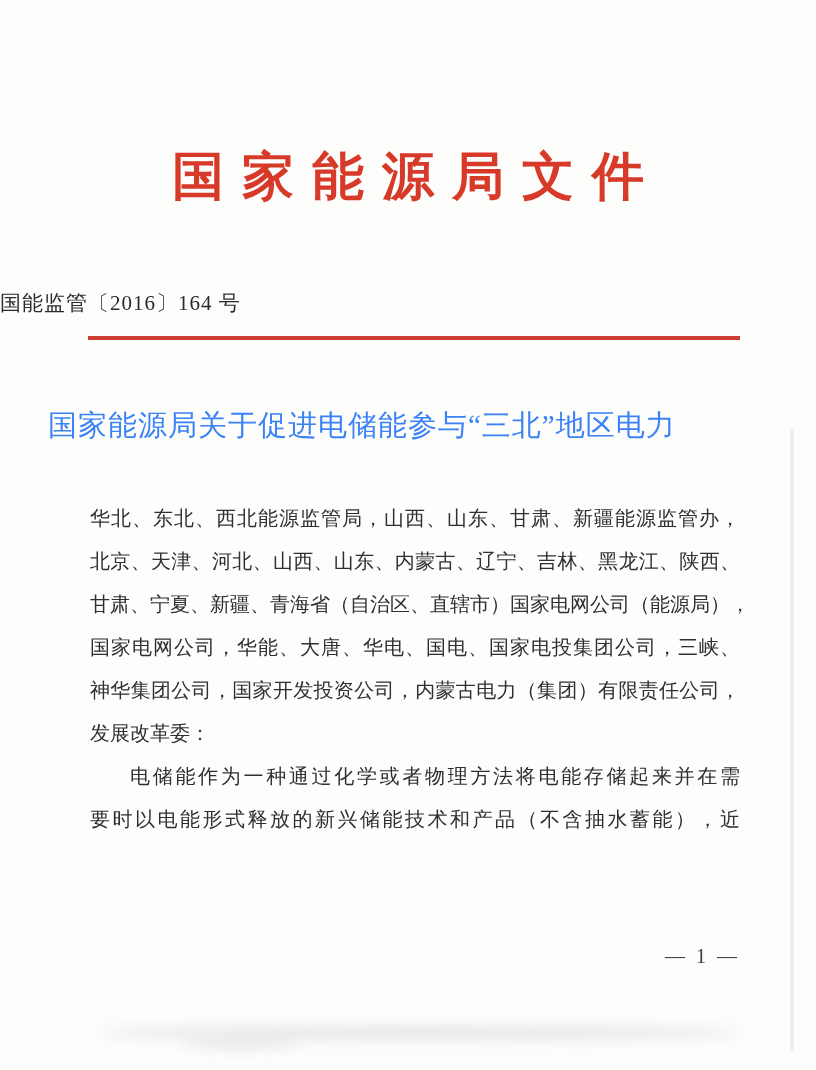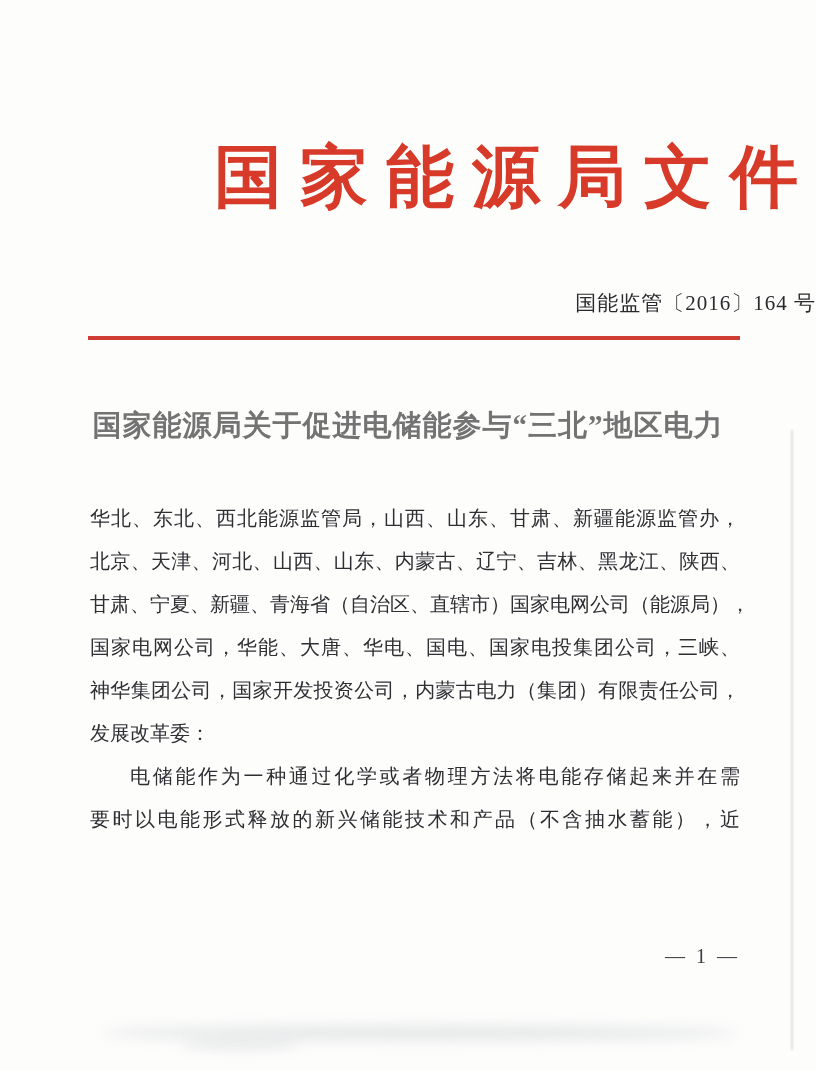--- a/index.html
+++ b/index.html
@@ -14,47 +14,46 @@
     background:var(--paper);
     position:relative;
     overflow:hidden;
     font-family:"Liberation Serif","DejaVu Serif",serif;
     color:var(--body-text);
   }
   .page{position:absolute;inset:0;}
 
   .letterhead{
     position:absolute;top:136px;left:0;right:0;
-    text-align:right;
+    text-align:center;
     color:var(--letterhead-red);
-    font-size:68px;line-height:82px;
+    font-size:52px;line-height:82px;
     font-weight:bold;
     letter-spacing:18px;
     text-indent:18px;
     white-space:nowrap;
   }
   .doc-number{
     position:absolute;top:288px;left:0;right:0;
-    text-align:right;
+    text-align:left;
     font-size:21px;line-height:30px;
     color:#2a2a2e;
     letter-spacing:1px;
   }
   .red-rule{
     position:absolute;top:336px;left:88px;
     width:652px;height:4px;
     background:var(--rule-red);
   }
   .doc-title{
     position:absolute;top:400px;left:48px;right:48px;
     margin:0;
-    text-align:center;
     font-size:29px;line-height:50px;
-    font-weight:bold;
-    color:#737373;
+    font-weight:normal;
+    color:#3b82f6;
     letter-spacing:1px;
   }
   .doc-title .t-line{display:block;}
 
   .body-text{
     position:absolute;top:497px;left:90px;
     width:650px;
     font-size:20px;line-height:43px;
     color:var(--body-text);
   }

